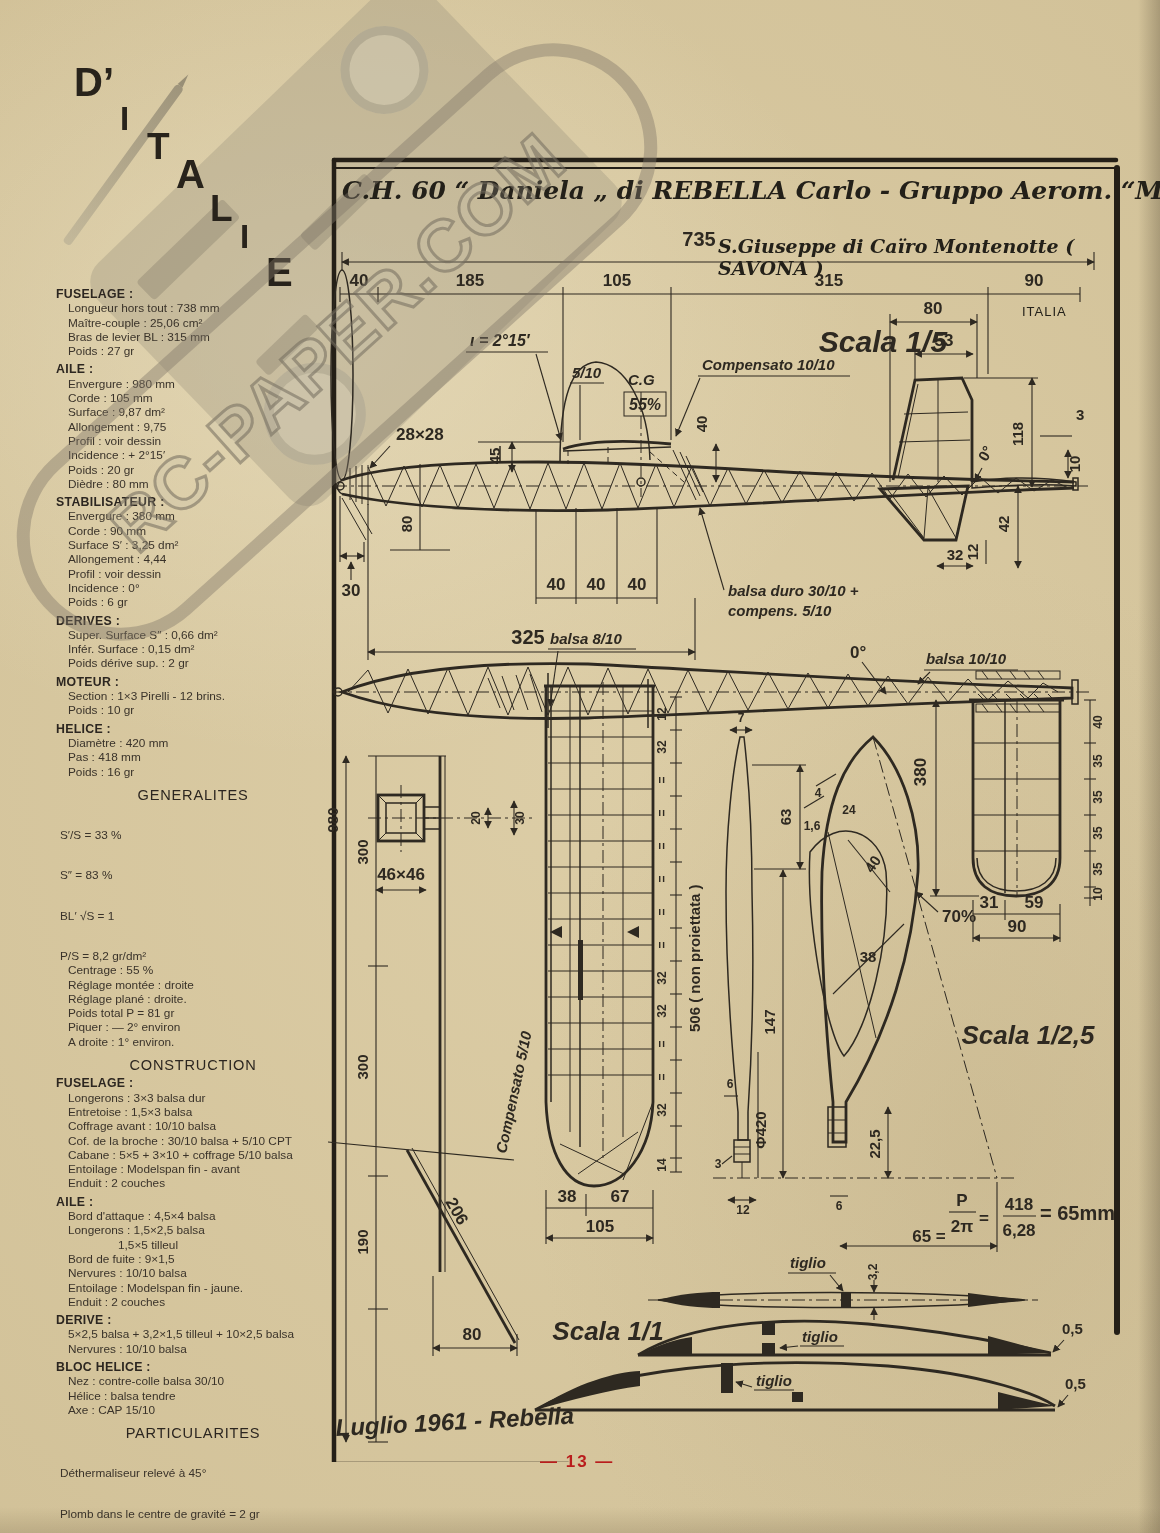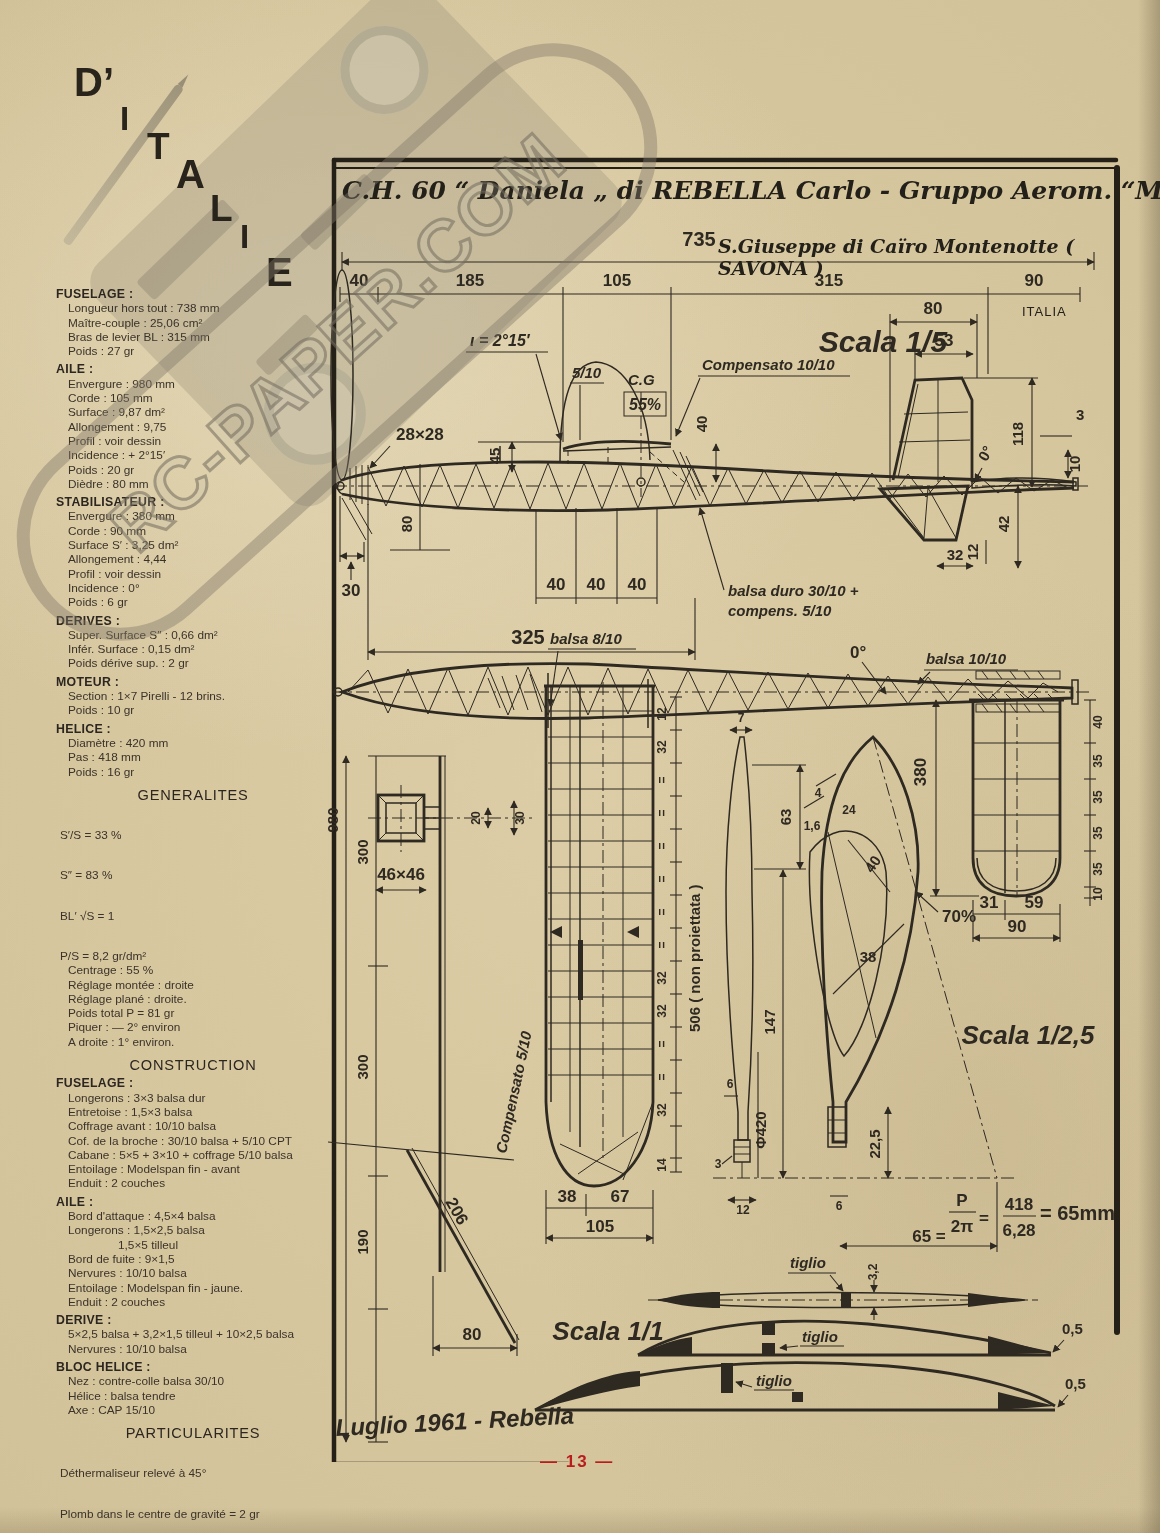--- a/index.html
+++ b/index.html
@@ -141,21 +141,21 @@
     <div class="row l">Surface S′ : 3,25 dm²</div>
     <div class="row l">Allongement : 4,44</div>
     <div class="row l">Profil : voir dessin</div>
     <div class="row l">Incidence : 0°</div>
     <div class="row l">Poids : 6 gr</div>
     <div class="row h">DERIVES :</div>
     <div class="row l">Super. Surface S″ : 0,66 dm²</div>
     <div class="row l">Infér. Surface : 0,15 dm²</div>
     <div class="row l">Poids dérive sup. : 2 gr</div>
     <div class="row h">MOTEUR :</div>
-    <div class="row l">Section : 1×7 Pirelli - 12 brins.</div>
+    <div class="row l">Section : 1×3 Pirelli - 12 brins.</div>
     <div class="row l">Poids : 10 gr</div>
     <div class="row h">HELICE :</div>
     <div class="row l">Diamètre : 420 mm</div>
     <div class="row l">Pas : 418 mm</div>
     <div class="row l">Poids : 16 gr</div>
     <div class="row c">GENERALITES</div>
     <div class="row f">S′/S = 33 %</div>
     <div class="row f">S″ = 83 %</div>
     <div class="row f">BL′ √S = 1</div>
     <div class="row f">P/S = 8,2 gr/dm²</div>

